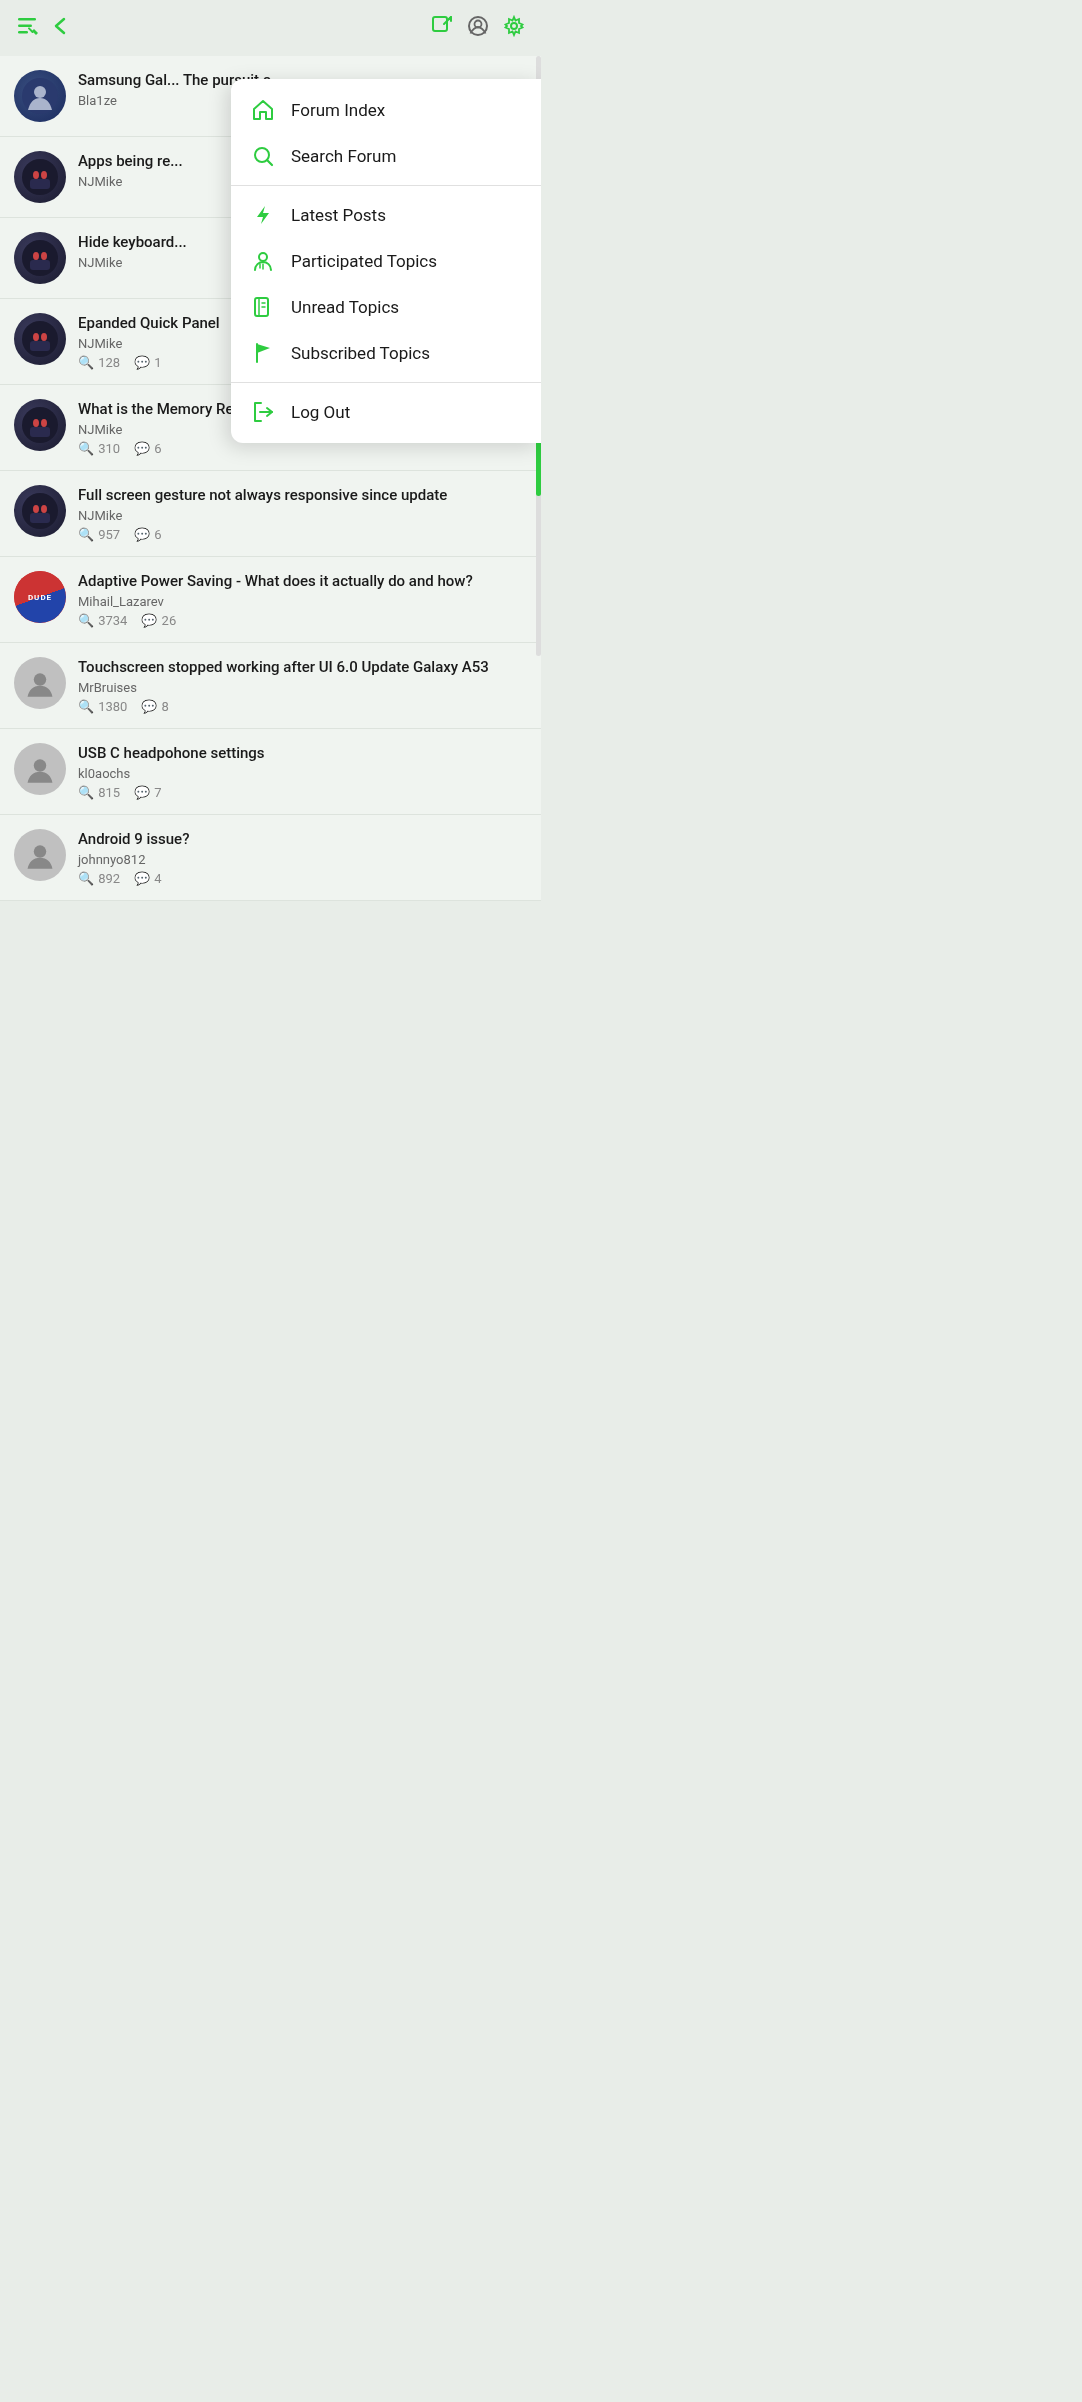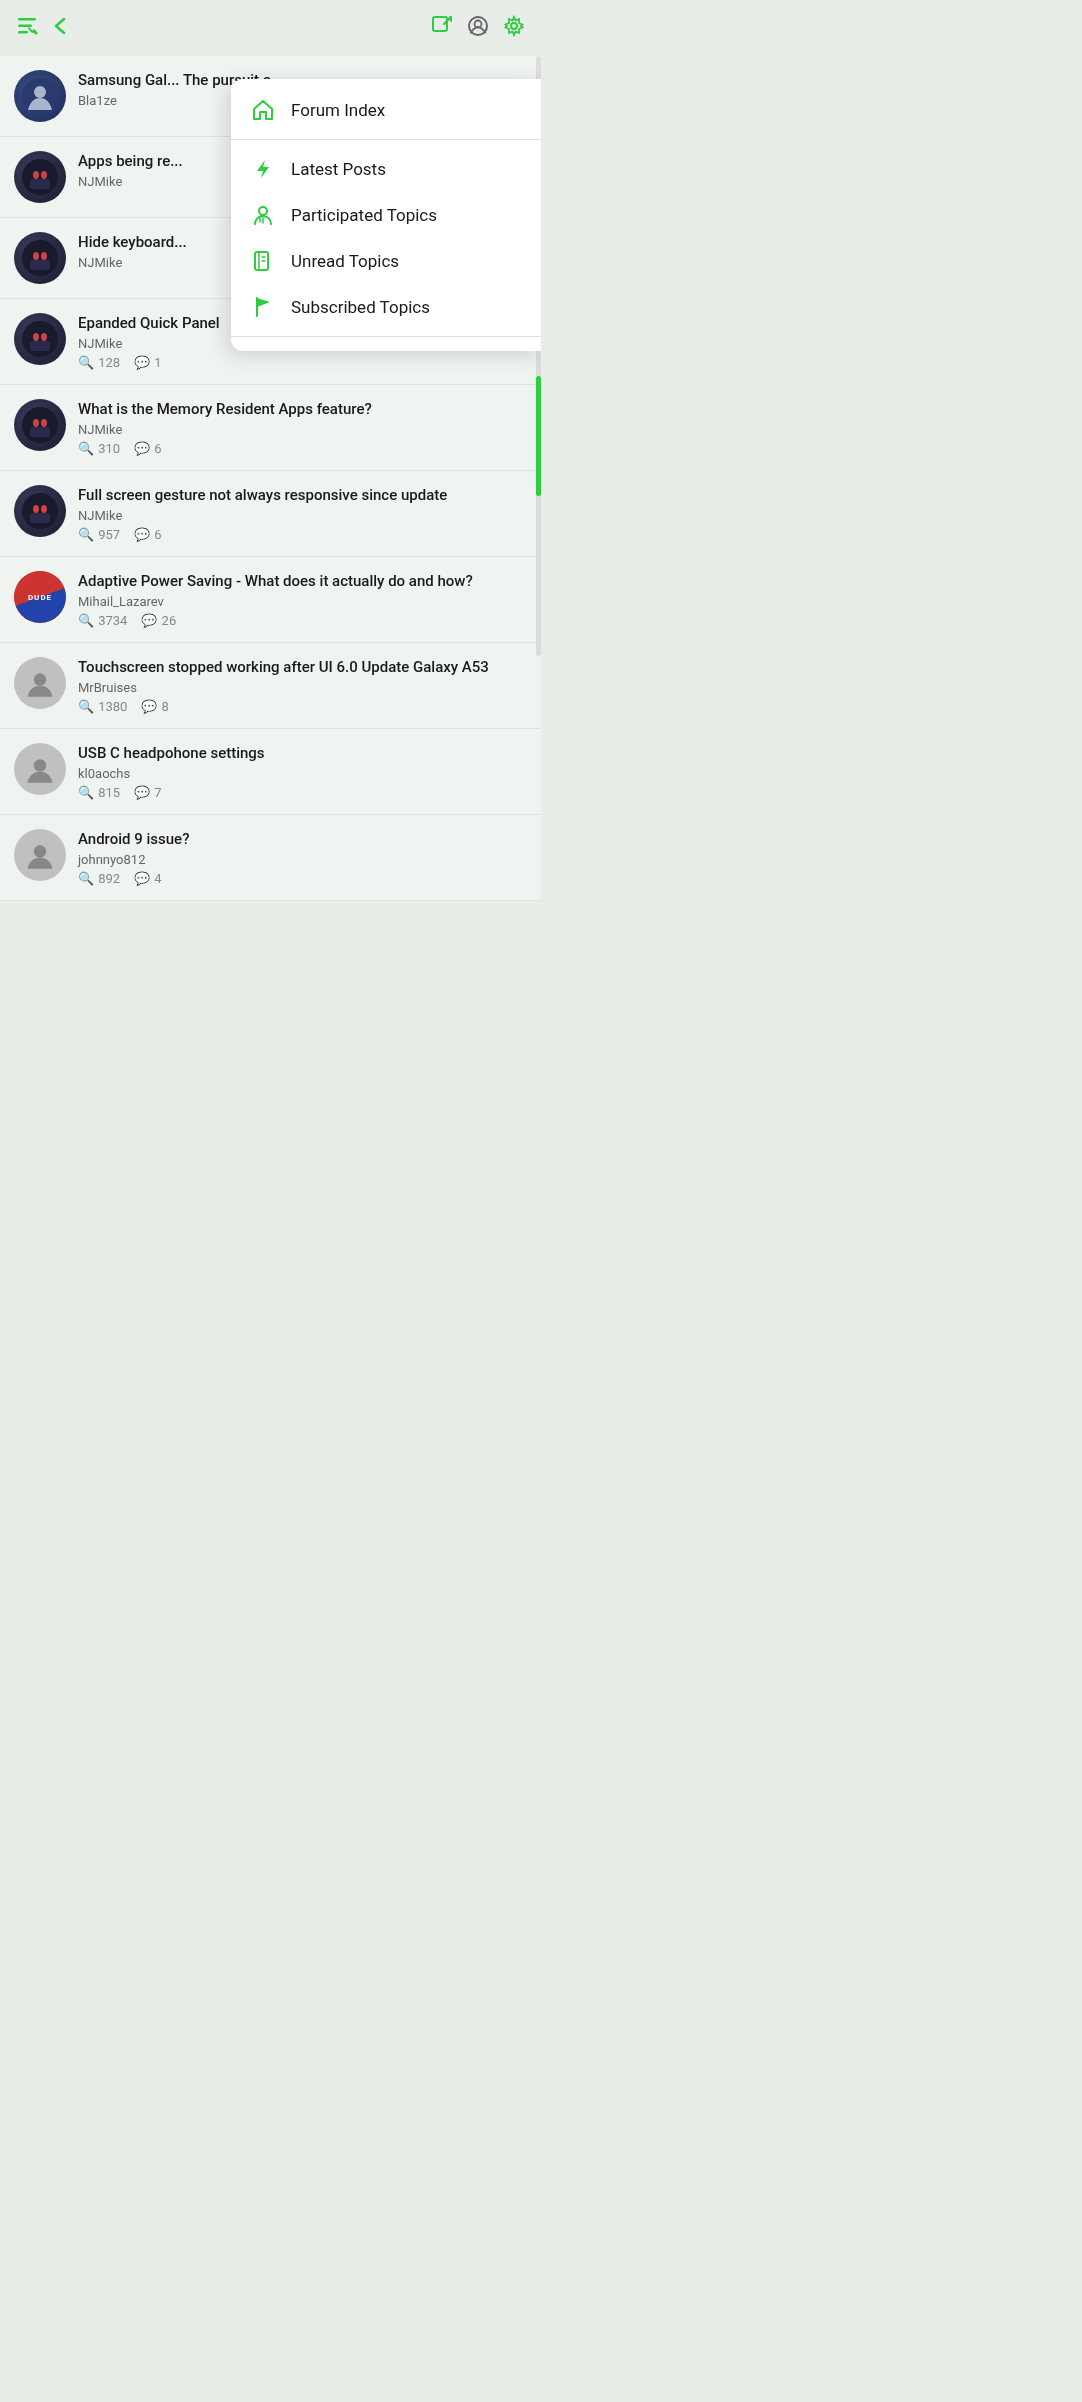--- a/index.html
+++ b/index.html
@@ -437,20 +437,29 @@
 
   <div class="dropdown-item">
     <span class="dropdown-icon">
       <svg width="22" height="22" viewBox="0 0 22 22" fill="none">
         <path d="M2 10 L11 2 L20 10 L20 20 L14 20 L14 13 L8 13 L8 20 L2 20 Z" stroke="#2ecc40" stroke-width="2" fill="none" stroke-linejoin="round"></path>
       </svg>
     </span>
     <span class="dropdown-label">Forum Index</span>
   </div>
 
+  <div class="dropdown-item">
+    <span class="dropdown-icon">
+      <svg width="22" height="22" viewBox="0 0 22 22" fill="none">
+        <circle cx="10" cy="10" r="7" stroke="#2ecc40" stroke-width="2"></circle>
+        <path d="M15 15 L20 20" stroke="#2ecc40" stroke-width="2.2" stroke-linecap="round"></path>
+      </svg>
+    </span>
+    <span class="dropdown-label">Search Forum</span>
+  </div>
 
   <div class="dropdown-section-divider"></div>
 
   <div class="dropdown-item">
     <span class="dropdown-icon">
       <svg width="22" height="22" viewBox="0 0 22 22" fill="none">
         <path d="M13 2 L5 13 L11 13 L9 20 L17 9 L11 9 Z" fill="#2ecc40"></path>
       </svg>
     </span>
     <span class="dropdown-label">Latest Posts</span>
@@ -484,18 +493,28 @@
       <svg width="22" height="22" viewBox="0 0 22 22" fill="none">
         <path d="M5 2 L5 20" stroke="#2ecc40" stroke-width="2" stroke-linecap="round"></path>
         <path d="M5 2 L18 6 L5 11 Z" fill="#2ecc40"></path>
       </svg>
     </span>
     <span class="dropdown-label">Subscribed Topics</span>
   </div>
 
   <div class="dropdown-section-divider"></div>
 
+  <div class="dropdown-item">
+    <span class="dropdown-icon">
+      <svg width="22" height="22" viewBox="0 0 22 22" fill="none">
+        <path d="M9 2 L3 2 L3 20 L9 20" stroke="#2ecc40" stroke-width="2" stroke-linecap="round" stroke-linejoin="round"></path>
+        <path d="M15 7 L20 11 L15 15" stroke="#2ecc40" stroke-width="2" stroke-linecap="round" stroke-linejoin="round"></path>
+        <path d="M8 11 L20 11" stroke="#2ecc40" stroke-width="2" stroke-linecap="round"></path>
+      </svg>
+    </span>
+    <span class="dropdown-label">Log Out</span>
+  </div>
 
 </div>
 
 <div class="scrollbar-track">
   <div class="scrollbar-thumb"></div>
 </div>
 
 </body></html>

